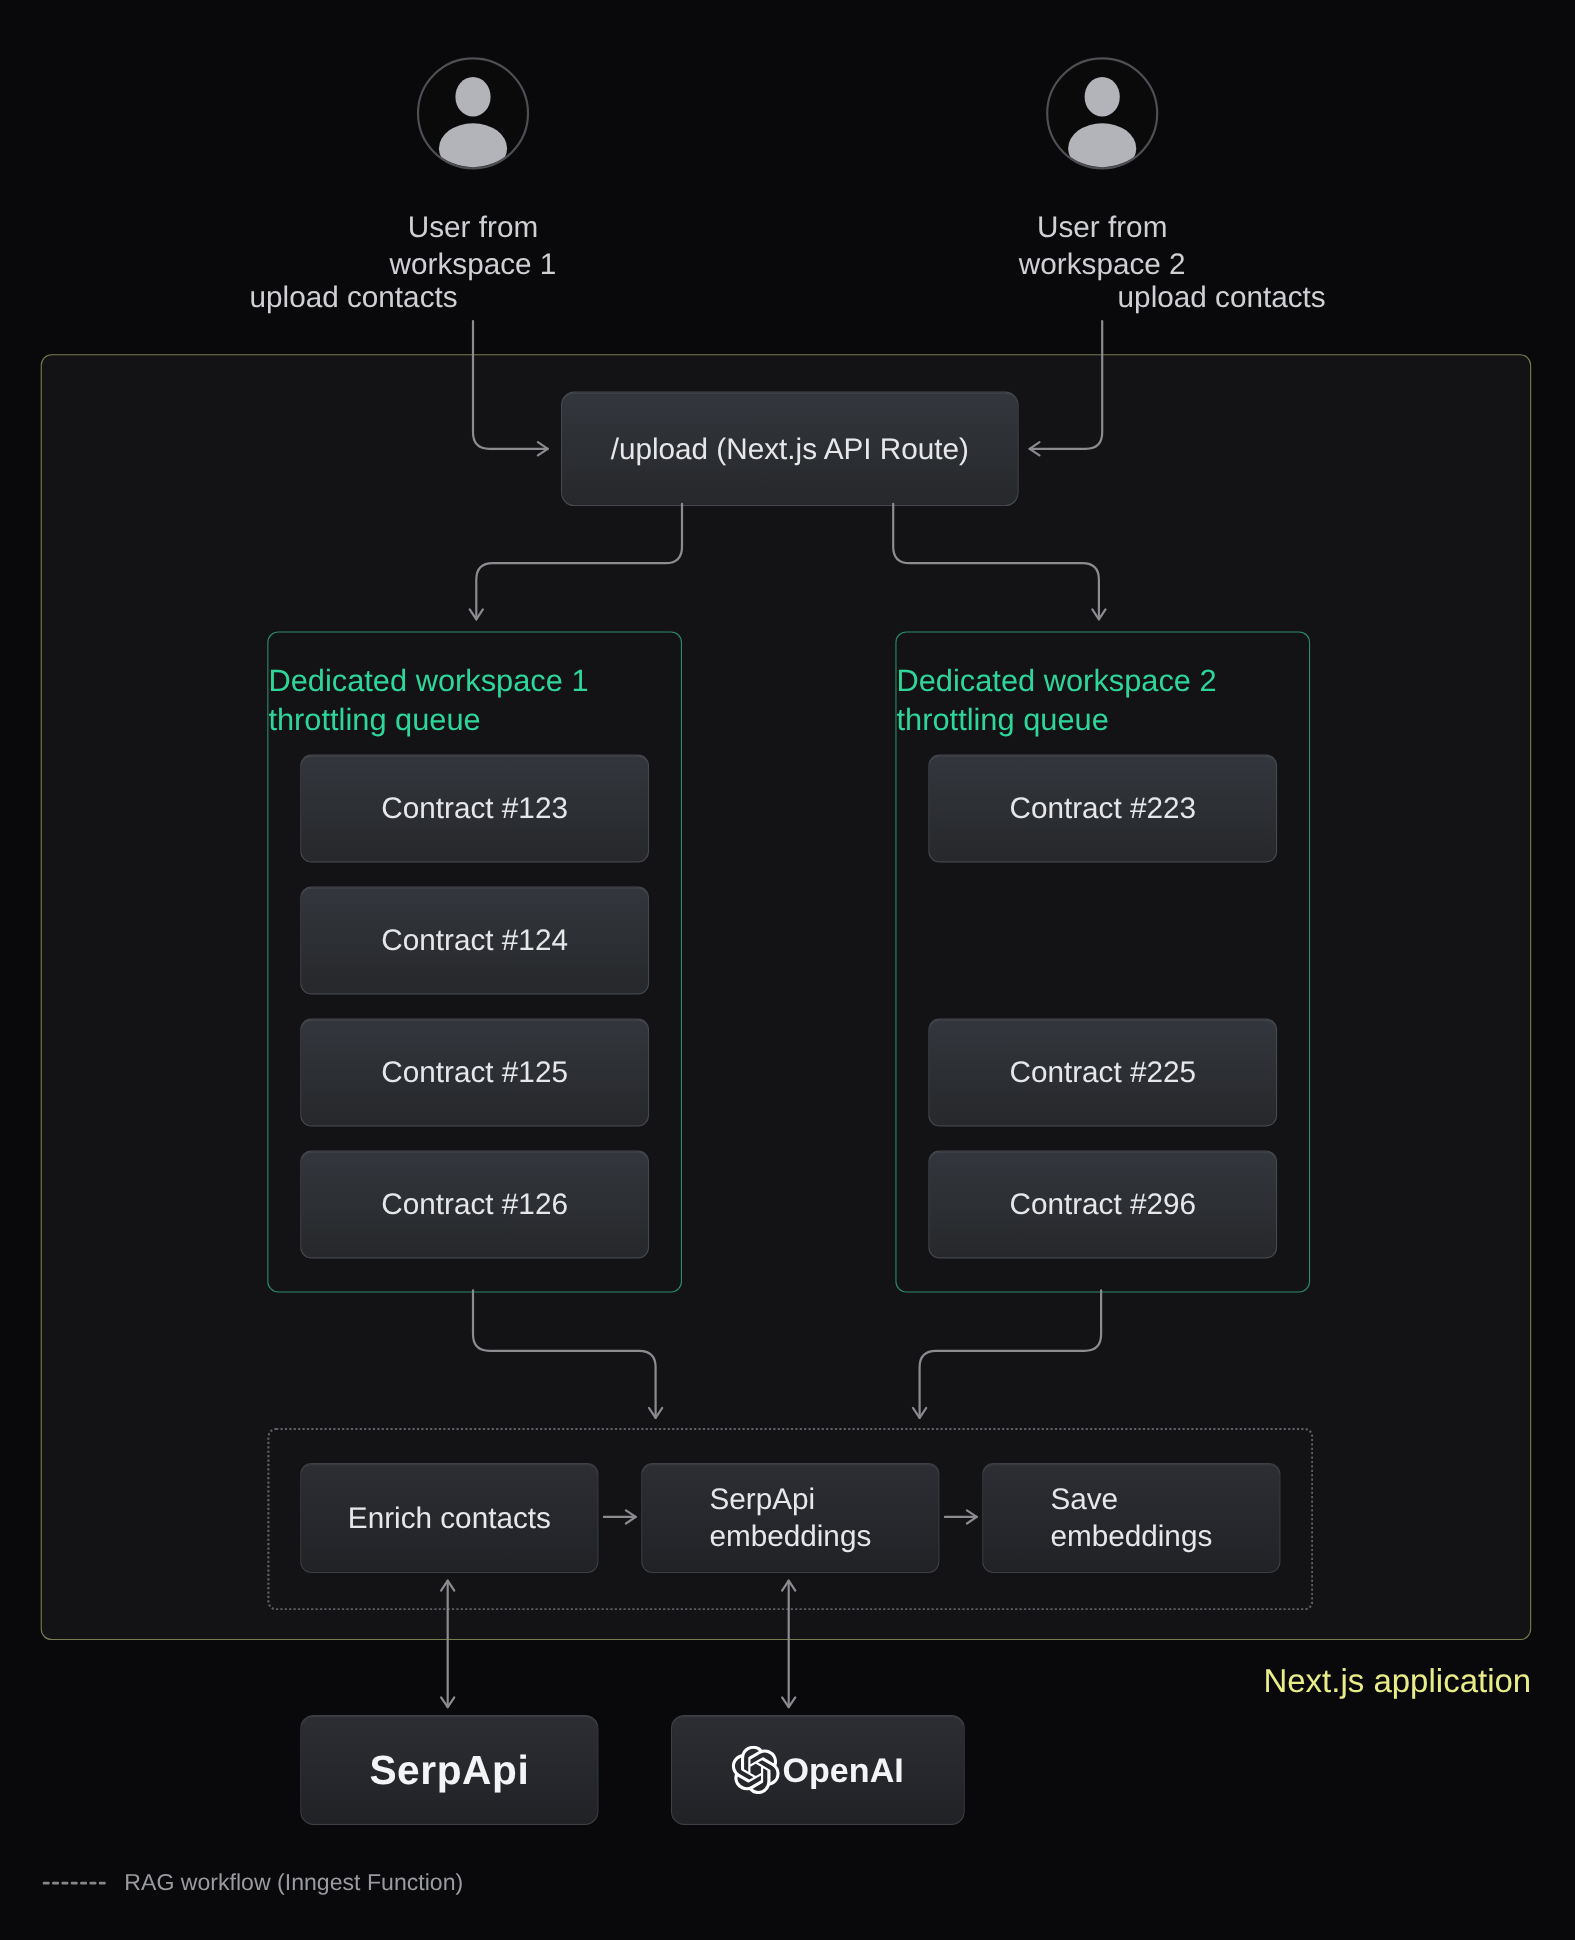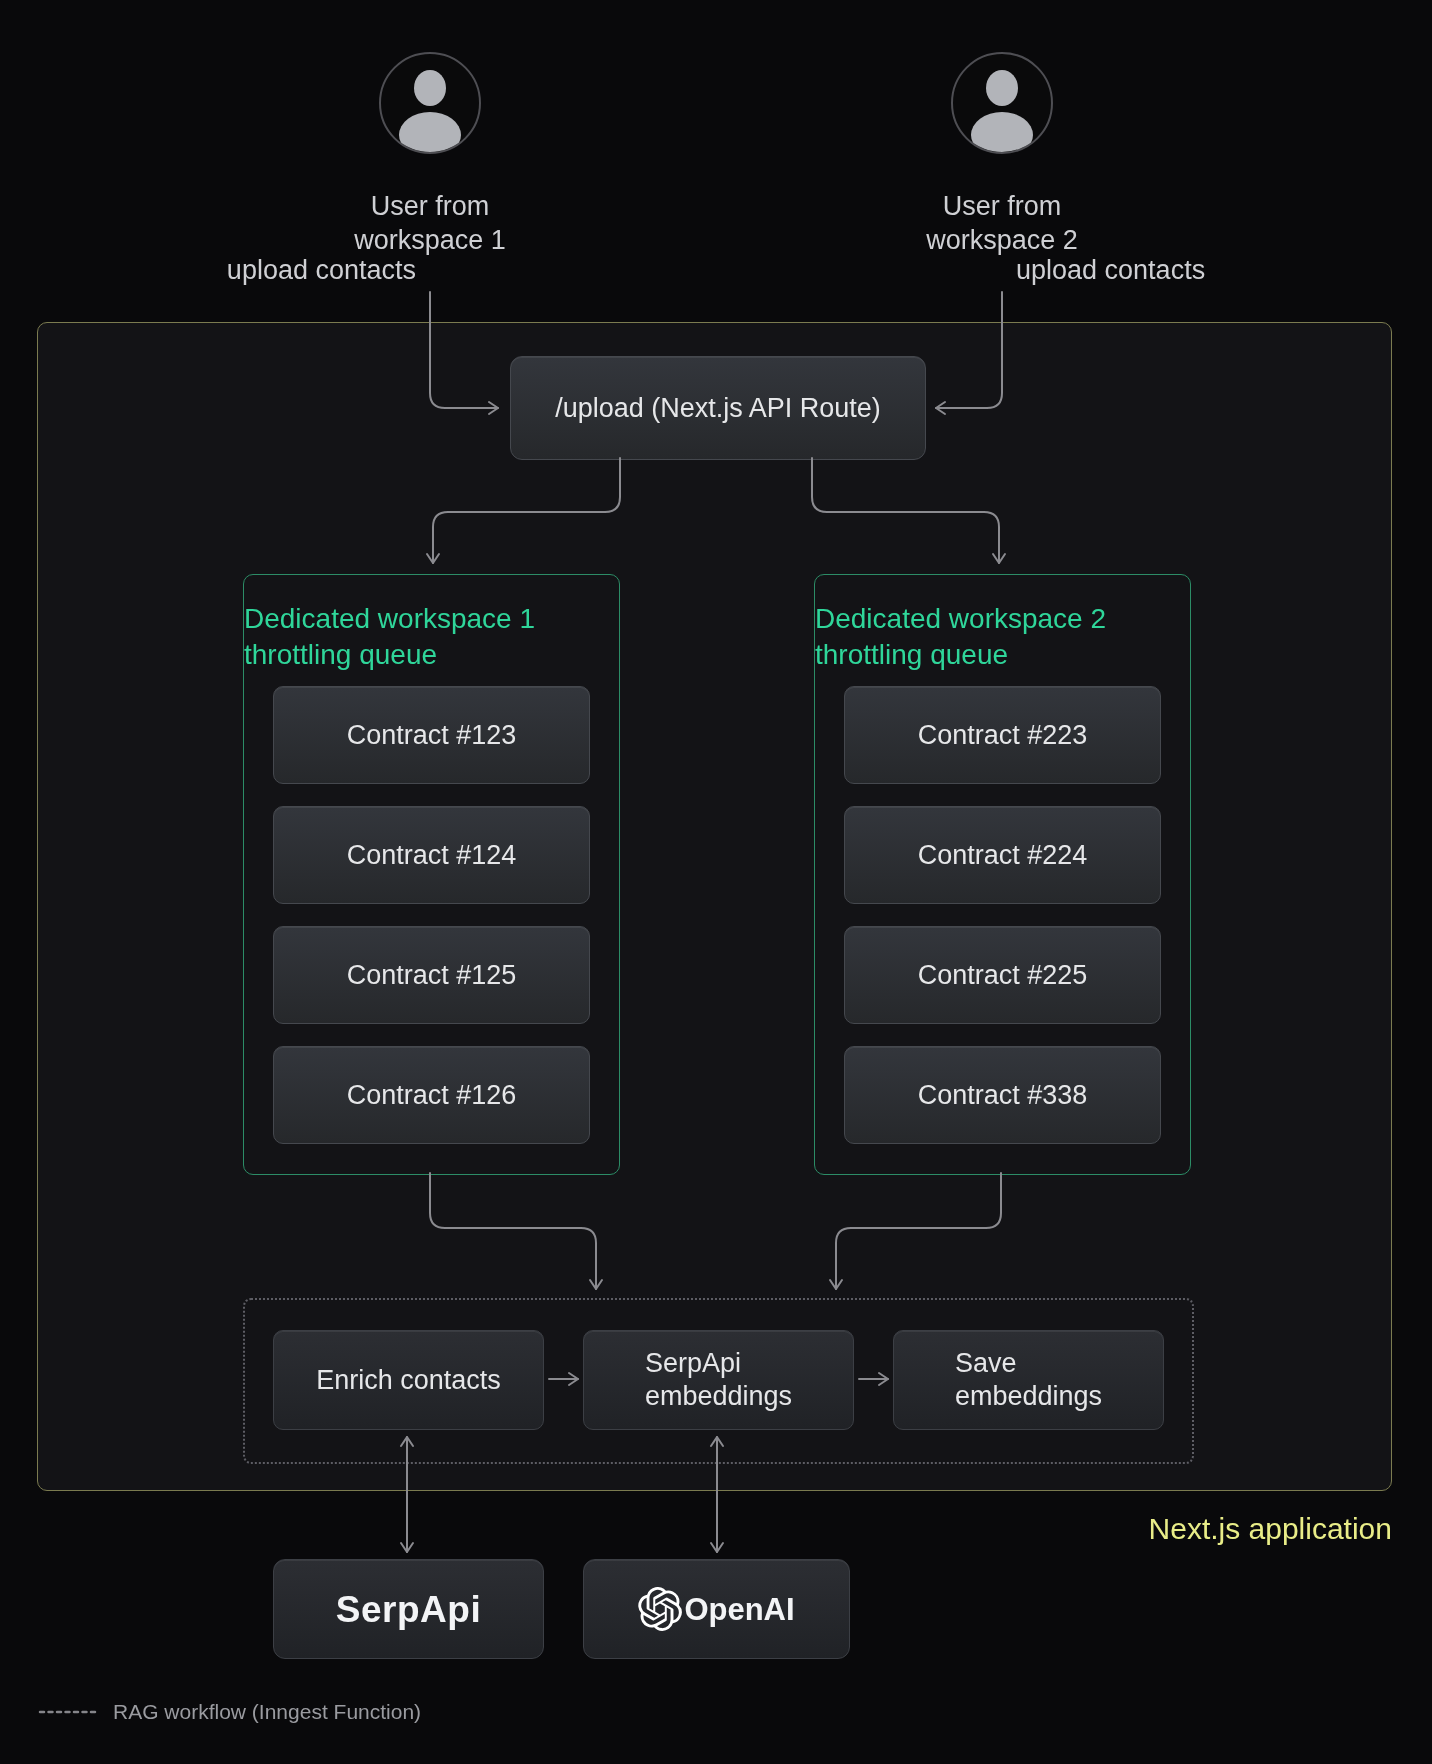--- a/index.html
+++ b/index.html
@@ -47,21 +47,21 @@
     border:2px dotted #5d5d64; border-radius:8px;
   }
   .step { top:1330px; width:269px; height:98px;
     background:linear-gradient(180deg,#2c2e33 0%,#202226 100%); border-color:#3c3f45; }
   .step-1 { left:273px; } .step-2 { left:583px; } .step-3 { left:893px; }
 
   
   .service { top:1559px; height:98px; border-radius:12px;
     background:linear-gradient(180deg,#2c2e33 0%,#202226 100%); border-color:#3c3f45; }
   .service-serp { left:273px; width:269px; }
-  .service-openai { left:583px; width:265px; gap:2px; }
+  .service-openai { left:610px; width:265px; gap:2px; }
   .serp-label { font-weight:bold; font-size:37px; letter-spacing:.5px; color:#f3f4f6; }
   .openai-label { font-weight:600; font-size:31px; color:#f3f4f6; }
   .openai-logo { width:44px; height:44px; display:inline-block; }
 
   
   .user-icon { position:absolute; width:104px; height:104px; top:51px; }
   .user-icon.u1 { left:378px; } .user-icon.u2 { left:950px; }
   .user-name {
     position:absolute; top:189px; width:220px; text-align:center;
     font-size:27px; line-height:34px; color:#cfd0d4;
@@ -132,23 +132,22 @@
     <div class="node contract c1">Contract #123</div>
     <div class="node contract c2">Contract #124</div>
     <div class="node contract c3">Contract #125</div>
     <div class="node contract c4">Contract #126</div>
   </div>
 
   <div class="queue queue-2">
     <div class="queue-title pre">Dedicated workspace 2
 throttling queue</div>
     <div class="node contract c1">Contract #223</div>
-    <div class="node contract c2">Contract #224</div>
     <div class="node contract c3">Contract #225</div>
-    <div class="node contract c4">Contract #338</div>
+    <div class="node contract c4">Contract #296</div>
   </div>
 
   <div class="rag-group"></div>
   <div class="node step step-1 pre">Enrich contacts</div>
   <div class="node step step-2 pre">SerpApi
 embeddings</div>
   <div class="node step step-3 pre">Save
 embeddings</div>
 
   <div class="node service service-serp">

